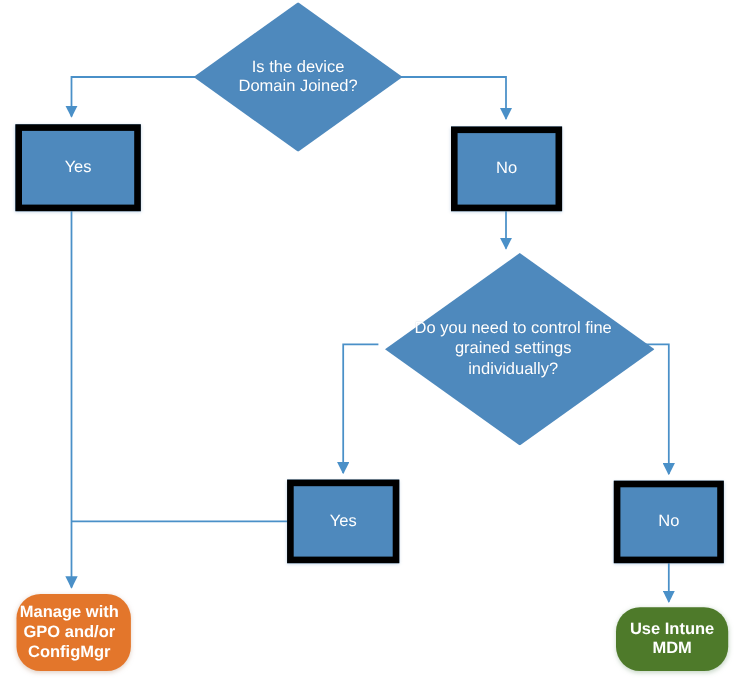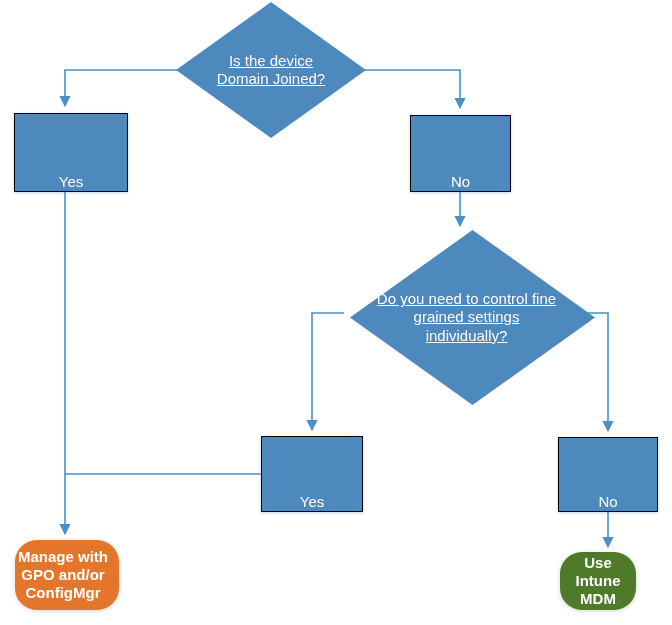--- a/index.html
+++ b/index.html
@@ -38,32 +38,30 @@
   }
   .node-label {
     display: block;
     width: 100%;
     white-space: pre-line;
   }
 
   
   .rect {
     background: #4e89bd;
-    border: 1px solid #000000;
+    border: 6px solid #000000;
     box-shadow: 0 1px 3px rgba(120,160,200,0.45);
     font-size: 15px;
-    align-items: flex-end;
   }
 
   
   .diamond {
     background: transparent;
     border: none;
     box-shadow: none;
-    text-decoration: underline;
   }
   .diamond .shape {
     position: absolute;
     left: 0;
     top: 0;
     width: 100%;
     height: 100%;
     background: #4e89bd;
     clip-path: polygon(50% 0%, 100% 50%, 50% 100%, 0% 50%);
     z-index: 1;
@@ -175,18 +173,18 @@
   <div class="node rect" style="left:558px; top:437px; width:100px; height:75px;">
     <span class="node-label">No</span>
   </div>
 
   <div class="node terminator orange" style="left:15px; top:540px; width:104px; height:70px;">
     <span class="node-label overflow-label">Manage with
 GPO and/or
 ConfigMgr</span>
   </div>
 
-  <div class="node terminator green" style="left:560px; top:552px; width:76px; height:58px;">
+  <div class="node terminator green" style="left:560px; top:552px; width:102px; height:58px;">
     <span class="node-label">Use Intune
 MDM</span>
   </div>
 
 </div>
 
 </body></html>

